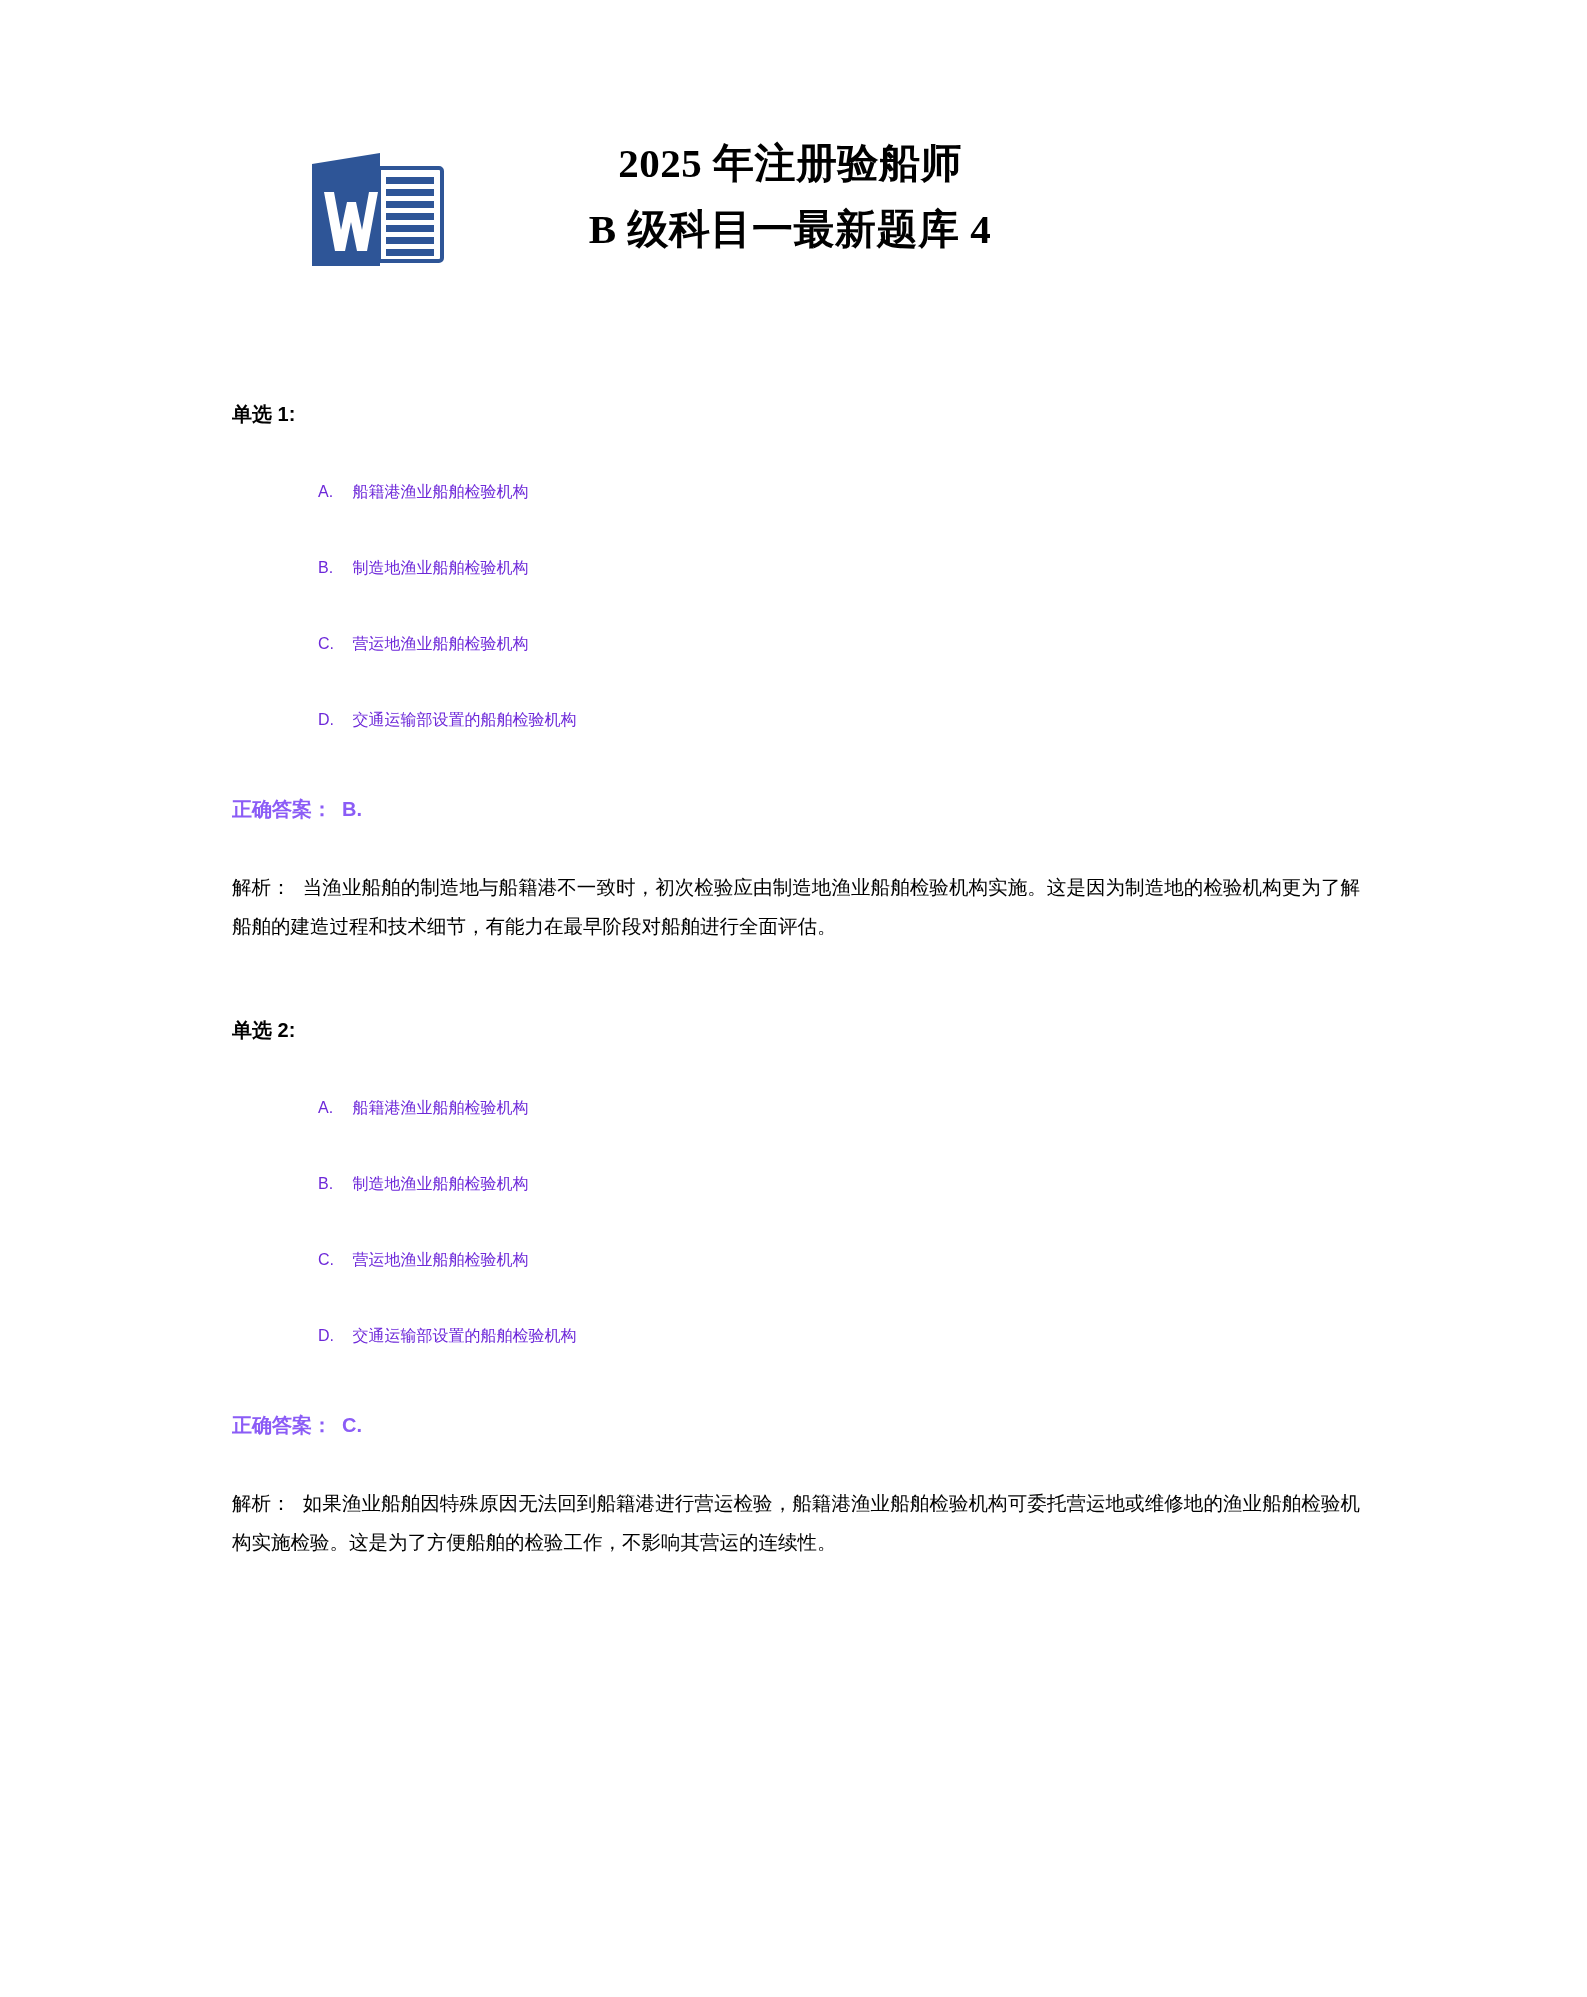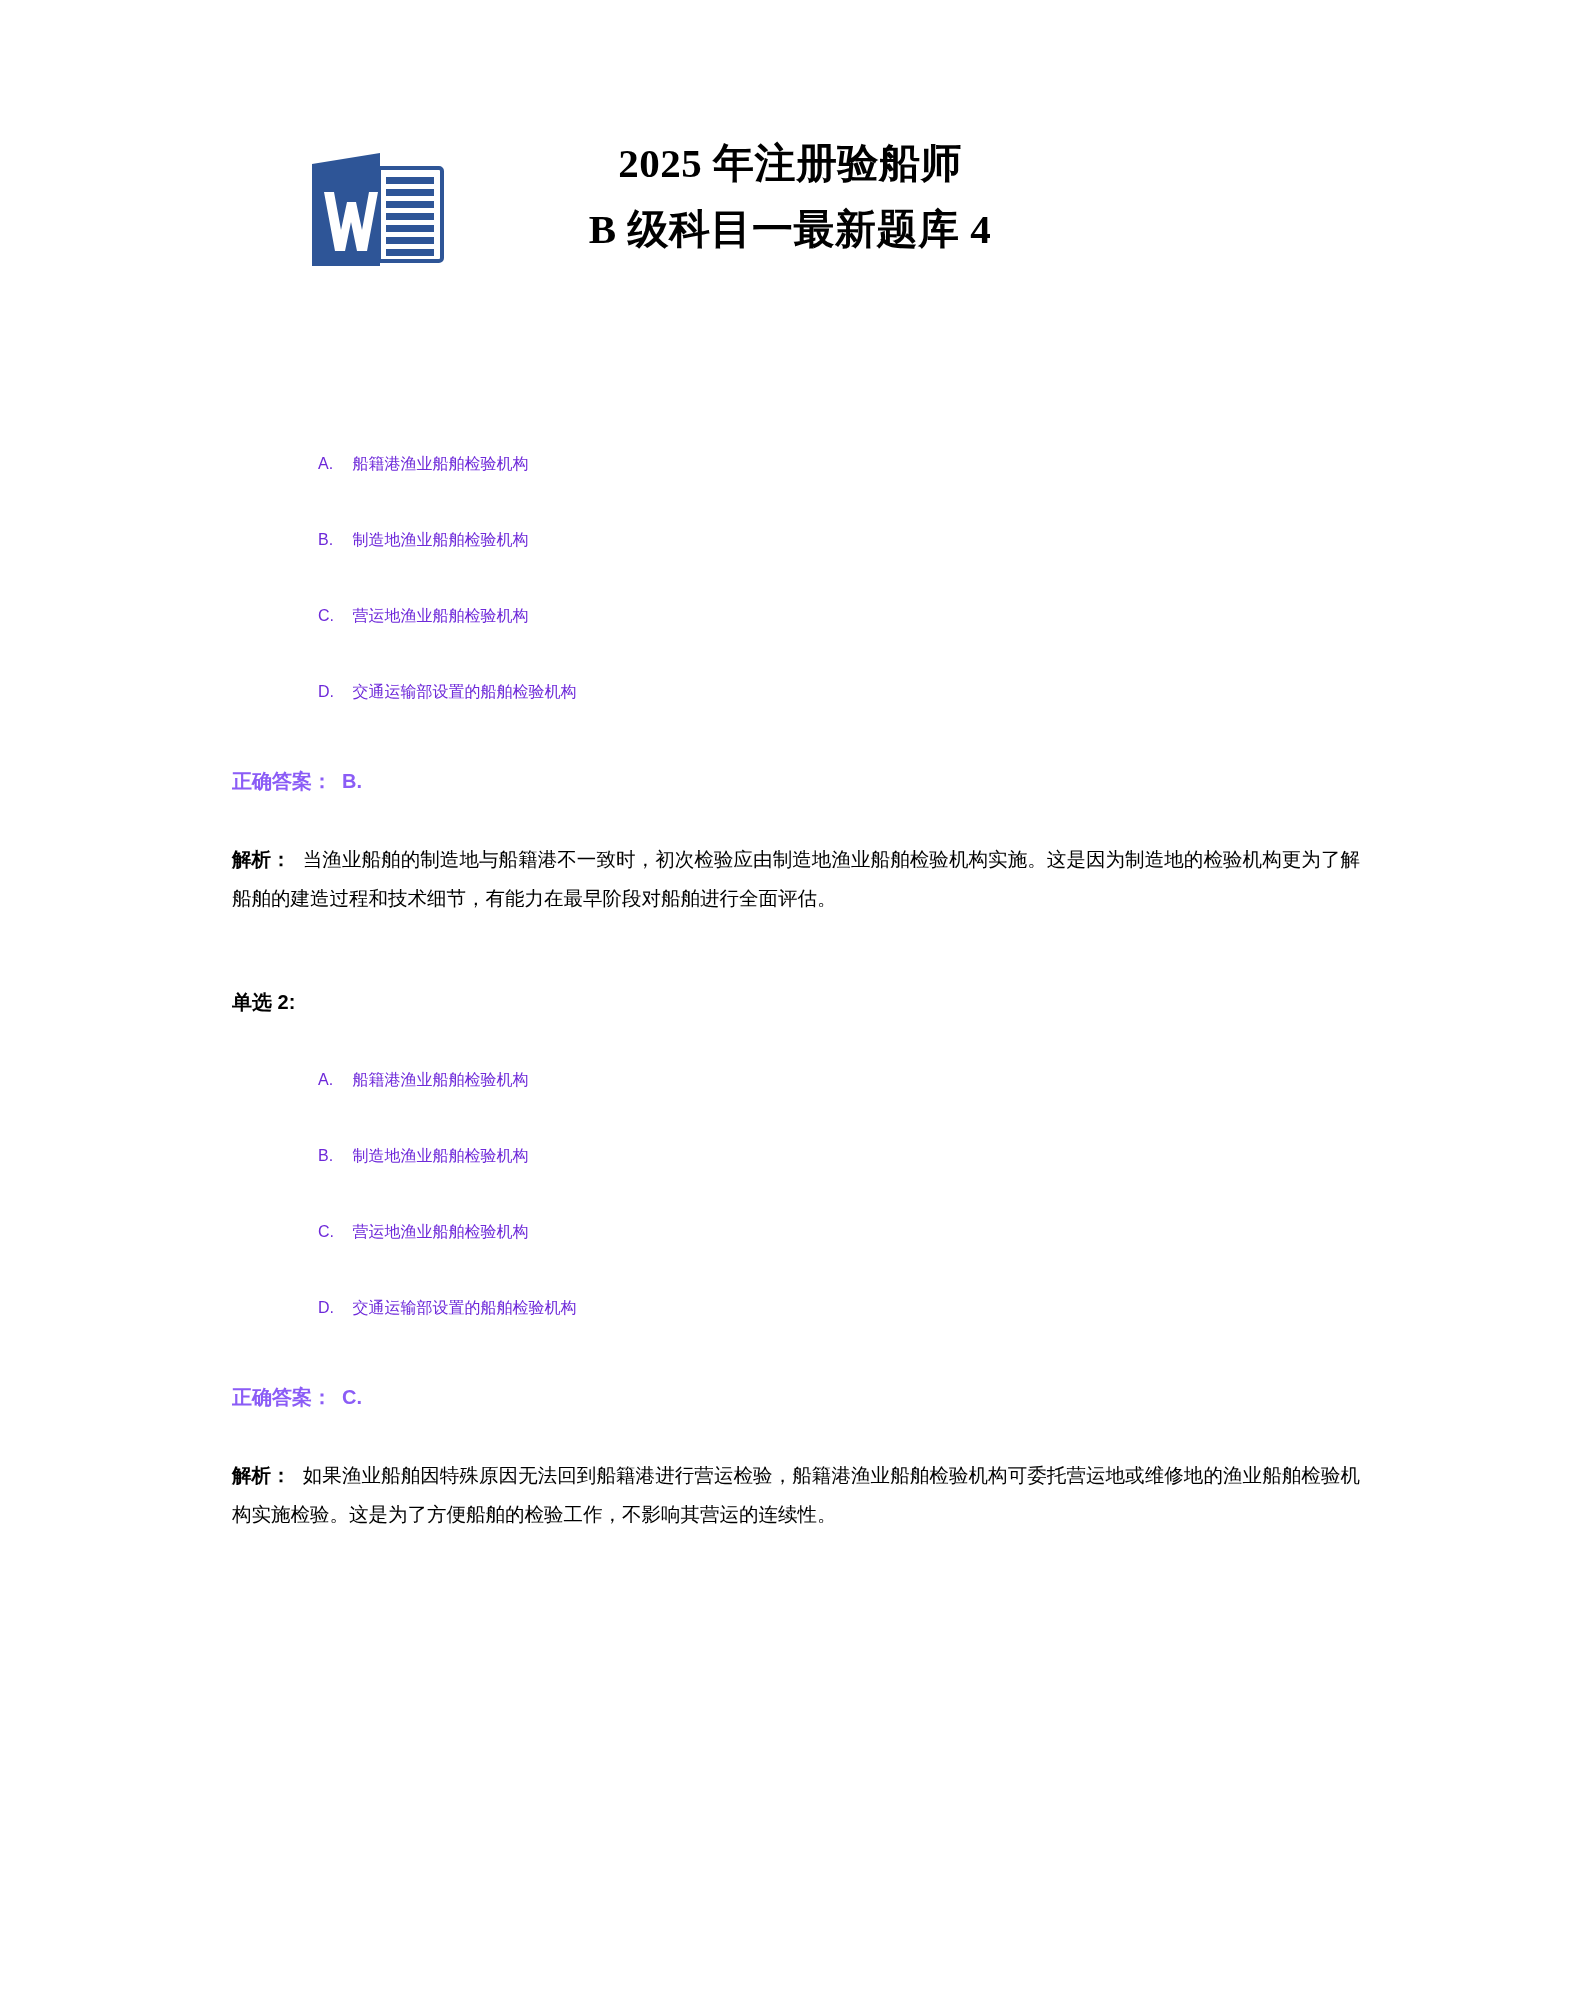--- a/index.html
+++ b/index.html
@@ -112,21 +112,21 @@
     padding: 0;
     width: 1128px;
     font-size: 19.5px;
     font-weight: 400;
     line-height: 2.0;
     color: #000000;
     text-align: justify;
     text-justify: inter-character;
   }
   .explanation .exp-label {
-    font-weight: 700;
+    font-weight: 400;
     margin-right: 12px;
   }
   .qblock + .qblock { margin-top: 70px; }
 </style>
 </head>
 <body>
 
 <div class="page">
 
   <div class="doc-header">
@@ -155,20 +155,21 @@
 
     <div class="title-block">
       <div class="title-line">2025 年注册验船师</div>
       <div class="title-line">B 级科目一最新题库 4</div>
     </div>
   </div>
 
   <div class="doc-body">
 
     <div class="qblock">
+      <p class="q-label">单选 1:</p>
       <ul class="options">
         <li class="option">
           <span class="opt-key">A.</span>
           <span>船籍港渔业船舶检验机构</span>
         </li>
         <li class="option">
           <span class="opt-key">B.</span>
           <span>制造地渔业船舶检验机构</span>
         </li>
         <li class="option">

